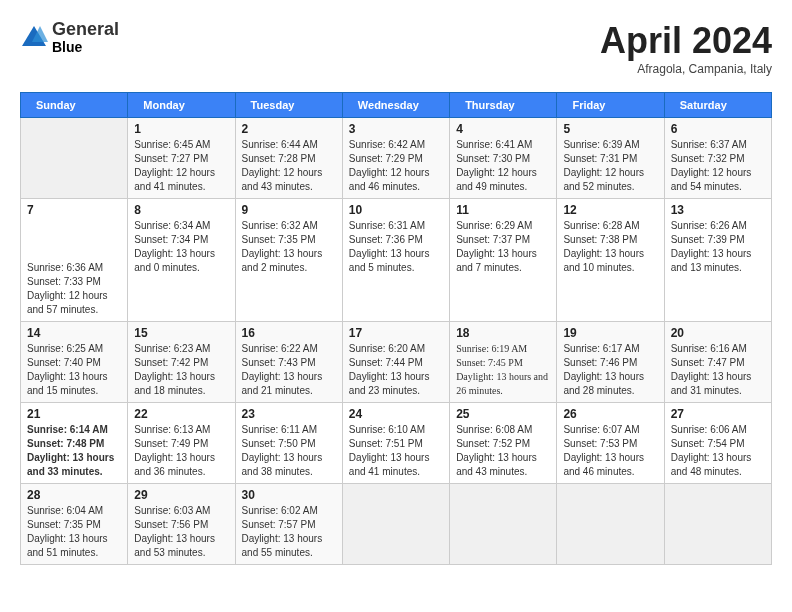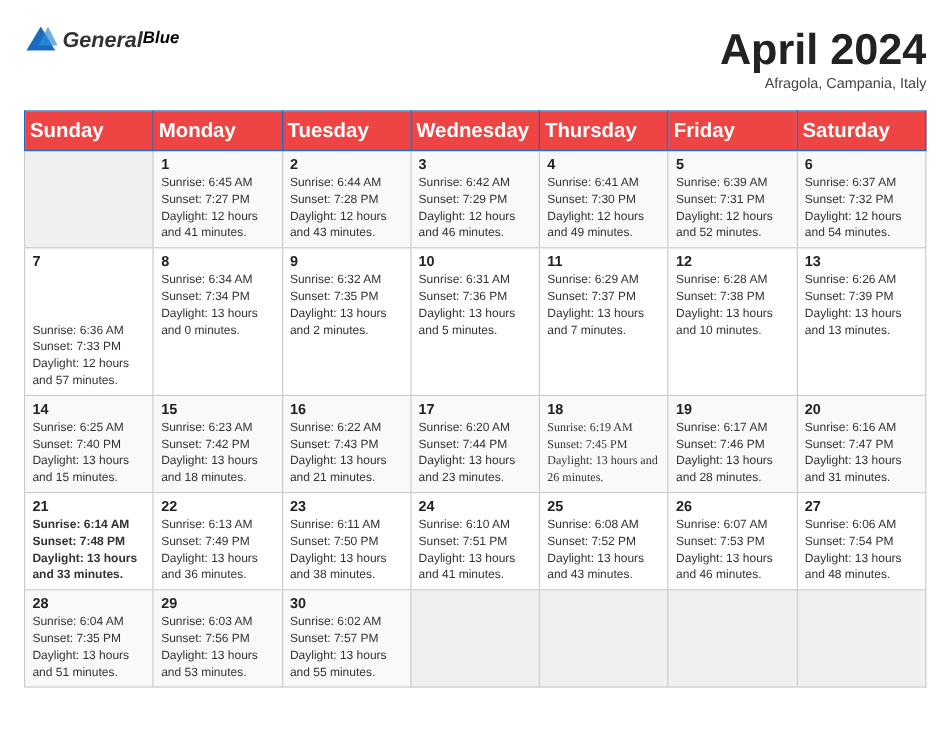--- a/index.html
+++ b/index.html
@@ -15,23 +15,22 @@
       justify-content: space-between;
       align-items: flex-start;
       margin-bottom: 16px;
     }
     .logo {
       display: flex;
       align-items: center;
     }
     .logo-text {
       display: flex;
-      flex-direction: row;
+      flex-direction: column;
       line-height: 1.1;
-      font-style: italic;
     }
     .logo-general {
       font-size: 18px;
       font-weight: bold;
       color: #333;
     }
     .logo-blue {
       font-size: 14px;
       font-weight: bold;
       color: #000000;
@@ -51,25 +50,25 @@
     }
     .location {
       font-size: 12px;
       color: #444;
     }
     table {
       width: 100%;
       border-collapse: collapse;
     }
     thead tr th {
-      background-color: #ef4444;
+      background-color: #3b82f6;
       color: #fff;
       text-align: left;
-      padding: 6px 4px;
-      font-size: 17px;
+      padding: 6px 15px;
+      font-size: 11px;
       font-weight: bold;
       border: 1px solid #1a6bbf;
     }
     tbody tr td {
       border: 1px solid #ccc;
       vertical-align: top;
       padding: 4px 6px;
       width: 14.28%;
       min-height: 80px;
       font-size: 10.5px;

